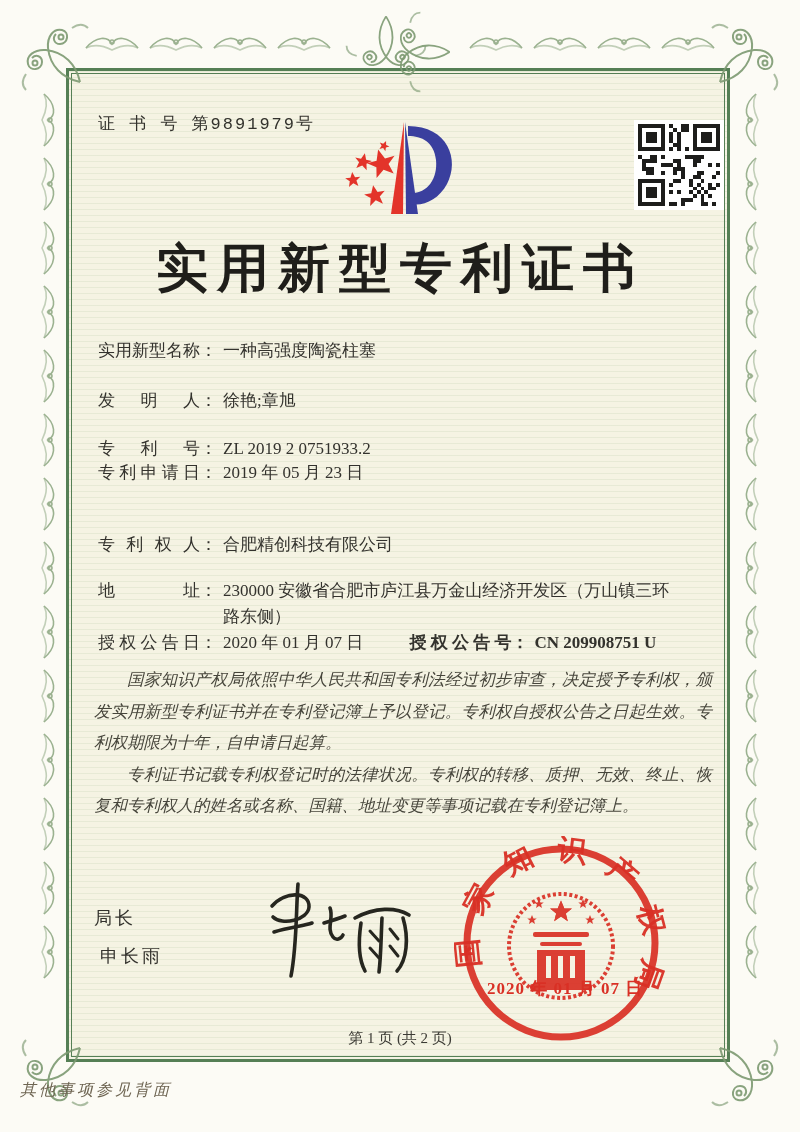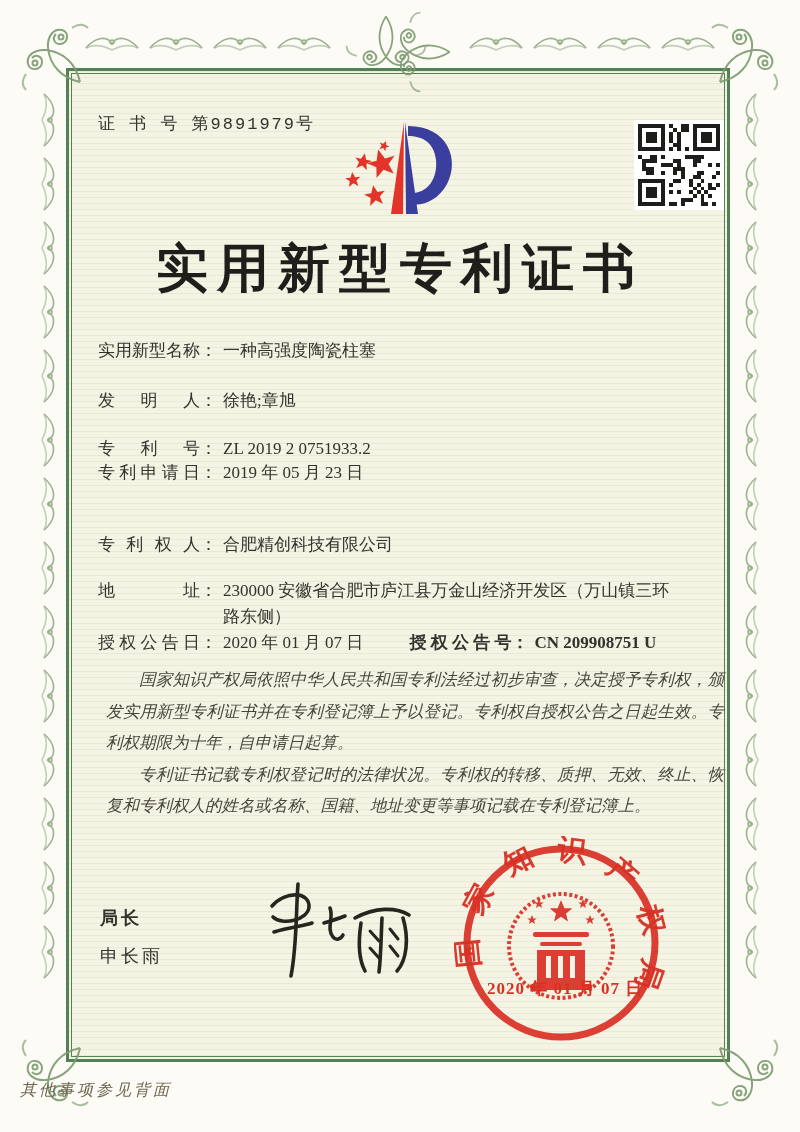--- a/index.html
+++ b/index.html
@@ -21,24 +21,24 @@
   #logo{left:338px;top:106px;}
   #qr{left:634px;top:120px;background:#fff;}
   #title{left:0;top:234px;width:800px;text-align:center;font-size:52px;font-weight:bold;
          letter-spacing:9px;color:#1f1e1a;}
   .field-row{left:98px;font-size:17px;line-height:26px;white-space:nowrap;}
   .f-label{display:inline-block;width:102px;text-align:justify;text-align-last:justify;vertical-align:top;}
   .f-colon{display:inline-block;margin-right:6px;vertical-align:top;}
   .f-value{vertical-align:top;}
   #row-address .f-value{display:inline-block;width:458px;white-space:normal;}
   #row-grant .grant-no{margin-left:42px;font-weight:bold;}
-  #paragraphs{left:106px;top:664px;width:618px;font-size:16.5px;line-height:31.5px;
+  #paragraphs{left:94px;top:664px;width:618px;font-size:16.5px;line-height:31.5px;
               font-style:italic;color:#46453b;text-align:justify;}
   #paragraphs p{margin:0;text-indent:2em;}
-  #director-title{left:100px;top:906px;font-size:18px;letter-spacing:3px;font-weight:bold;}
+  #director-title{left:94px;top:906px;font-size:18px;letter-spacing:3px;}
   #director-name{left:100px;top:944px;font-size:18px;letter-spacing:3px;}
   #signature{left:212px;top:874px;z-index:4;}
   #seal{left:454px;top:836px;z-index:5;}
   #seal-date{left:470px;top:977px;width:190px;text-align:center;font-size:17px;
              color:#d93025;font-weight:bold;z-index:6;letter-spacing:1px;}
   #page-number{left:0;top:1029px;width:800px;text-align:center;font-size:15px;color:#3c3b35;}
   #back-note{left:0;top:1080px;width:800px;text-align:left;font-size:16px;
              font-style:italic;color:#6e6552;letter-spacing:3px;padding-left:20px;}
 </style>
 </head>
@@ -394,15 +394,16 @@
       </g>
       <defs>
         <path id="sealarc" d="M 28,136 A 84,84 0 1 1 186,136" fill="none"></path>
       </defs>
       <text font-size="29" font-weight="bold" fill="#d93025" opacity="0.95" font-family="Liberation Serif, DejaVu Serif, serif">
         <textPath href="#sealarc" startOffset="6" textLength="330">国家知识产权局</textPath>
       </text>
     </svg>
     <div id="seal-date" class="abs">2020 年 01 月 07 日</div>
 
+    <div id="page-number" class="abs">第 1 页 (共 2 页)</div>
     <div id="back-note" class="abs">其他事项参见背面</div>
   </div>
 </div>
 
 </body></html>

